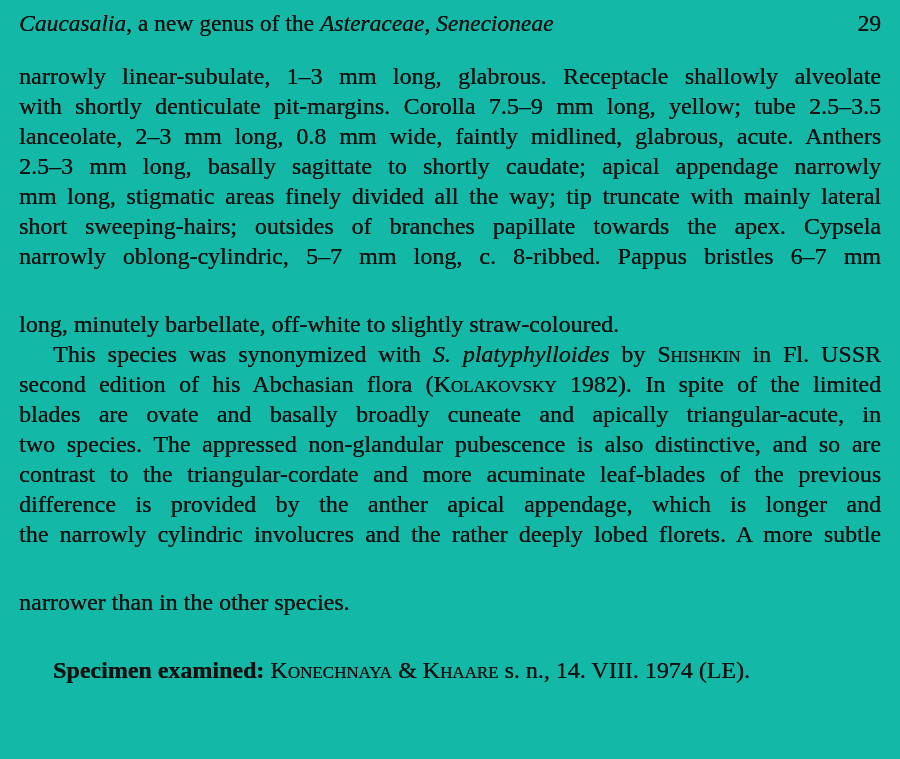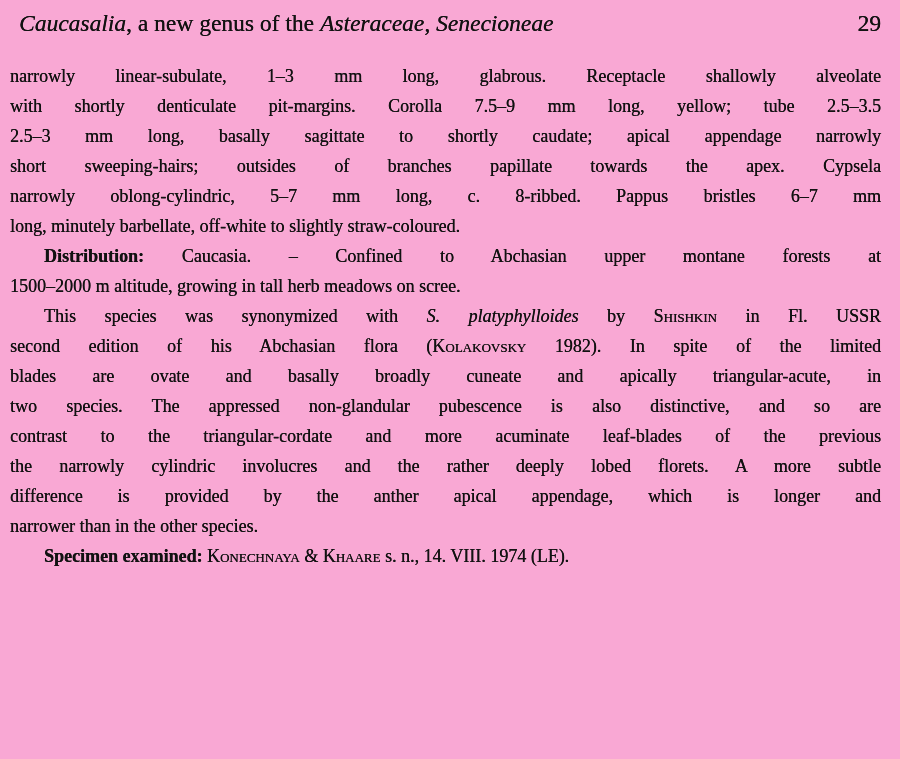--- a/index.html
+++ b/index.html
@@ -6,72 +6,70 @@
   html, body { background: #ffffff; }
   body {
     width: 900px; height: 759px;
     font-family: "Liberation Serif", serif;
     color: #121212;
     overflow: hidden;
     position: relative;
   }
   .page {
     position: absolute; inset: 0;
-    background: #f9a8d4;
+    background: #14b8a6;
   }
   .running-head {
     position: absolute; top: 8px; left: 19px; right: 19px;
     display: flex; justify-content: space-between; align-items: baseline;
     font-size: 23.5px; line-height: 30px;
     text-shadow: 0.25px 0 0 currentColor;
   }
   .body-text {
-    position: absolute; top: 61px; left: 10px; right: 19px;
-    font-size: 18px; line-height: 30px;
+    position: absolute; top: 61px; left: 19px; right: 19px;
+    font-size: 24px; line-height: 30px;
     text-shadow: 0.25px 0 0 currentColor;
   }
   .line {
     text-align: justify;
     text-align-last: justify;
   }
-  .line.par-end { text-align-last: left; }
+  .line.par-end { text-align-last: left; margin-top: 38px; }
   .line.indent { text-indent: 34px; }
   .seg-b { font-weight: bold; }
   .seg-i { font-style: italic; }
   .seg-sc { font-variant: small-caps; }
   .page-number { font-style: normal; }
 </style>
 </head>
 <body>
 
 <div class="page">
   <header class="running-head">
     <div class="head-title"><span class="seg-i">Caucasalia</span><span>, a new genus of the </span><span class="seg-i">Asteraceae, Senecioneae</span></div>
     <div class="page-number">29</div>
   </header>
   <main class="body-text">
       <div>
         <div class="line"><span>narrowly linear-subulate, 1–3 mm long, glabrous. Receptacle shallowly alveolate</span></div>
         <div class="line"><span>with shortly denticulate pit-margins. Corolla 7.5–9 mm long, yellow; tube 2.5–3.5</span></div>
+        <div class="line"><span>lanceolate, 2–3 mm long, 0.8 mm wide, faintly midlined, glabrous, acute. Anthers</span></div>
         <div class="line"><span>2.5–3 mm long, basally sagittate to shortly caudate; apical appendage narrowly</span></div>
+        <div class="line"><span>mm long, stigmatic areas finely divided all the way; tip truncate with mainly lateral</span></div>
         <div class="line"><span>short sweeping-hairs; outsides of branches papillate towards the apex. Cypsela</span></div>
         <div class="line"><span>narrowly oblong-cylindric, 5–7 mm long, c. 8-ribbed. Pappus bristles 6–7 mm</span></div>
         <div class="line par-end"><span>long, minutely barbellate, off-white to slightly straw-coloured.</span></div>
-      </div>
-      <div>
-        <div class="line indent"><span class="seg-b">Distribution:</span><span> Caucasia. – Confined to Abchasian upper montane forests at</span></div>
-        <div class="line par-end"><span>1500–2000 m altitude, growing in tall herb meadows on scree.</span></div>
       </div>
       <div>
         <div class="line indent"><span>This species was synonymized with </span><span class="seg-i">S. platyphylloides</span><span> by </span><span class="seg-sc">Shishkin</span><span> in Fl. USSR</span></div>
         <div class="line"><span>second edition of his Abchasian flora (</span><span class="seg-sc">Kolakovsky</span><span> 1982). In spite of the limited</span></div>
         <div class="line"><span>blades are ovate and basally broadly cuneate and apically triangular-acute, in</span></div>
         <div class="line"><span>two species. The appressed non-glandular pubescence is also distinctive, and so are</span></div>
         <div class="line"><span>contrast to the triangular-cordate and more acuminate leaf-blades of the previous</span></div>
+        <div class="line"><span>difference is provided by the anther apical appendage, which is longer and</span></div>
         <div class="line"><span>the narrowly cylindric involucres and the rather deeply lobed florets. A more subtle</span></div>
-        <div class="line"><span>difference is provided by the anther apical appendage, which is longer and</span></div>
         <div class="line par-end"><span>narrower than in the other species.</span></div>
       </div>
       <div>
         <div class="line par-end indent"><span class="seg-b">Specimen examined:</span><span> </span><span class="seg-sc">Konechnaya</span><span> &amp; </span><span class="seg-sc">Khaare</span><span> s. n., 14. VIII. 1974 (LE).</span></div>
       </div>
     </main>
 </div>
 
 </body></html>

